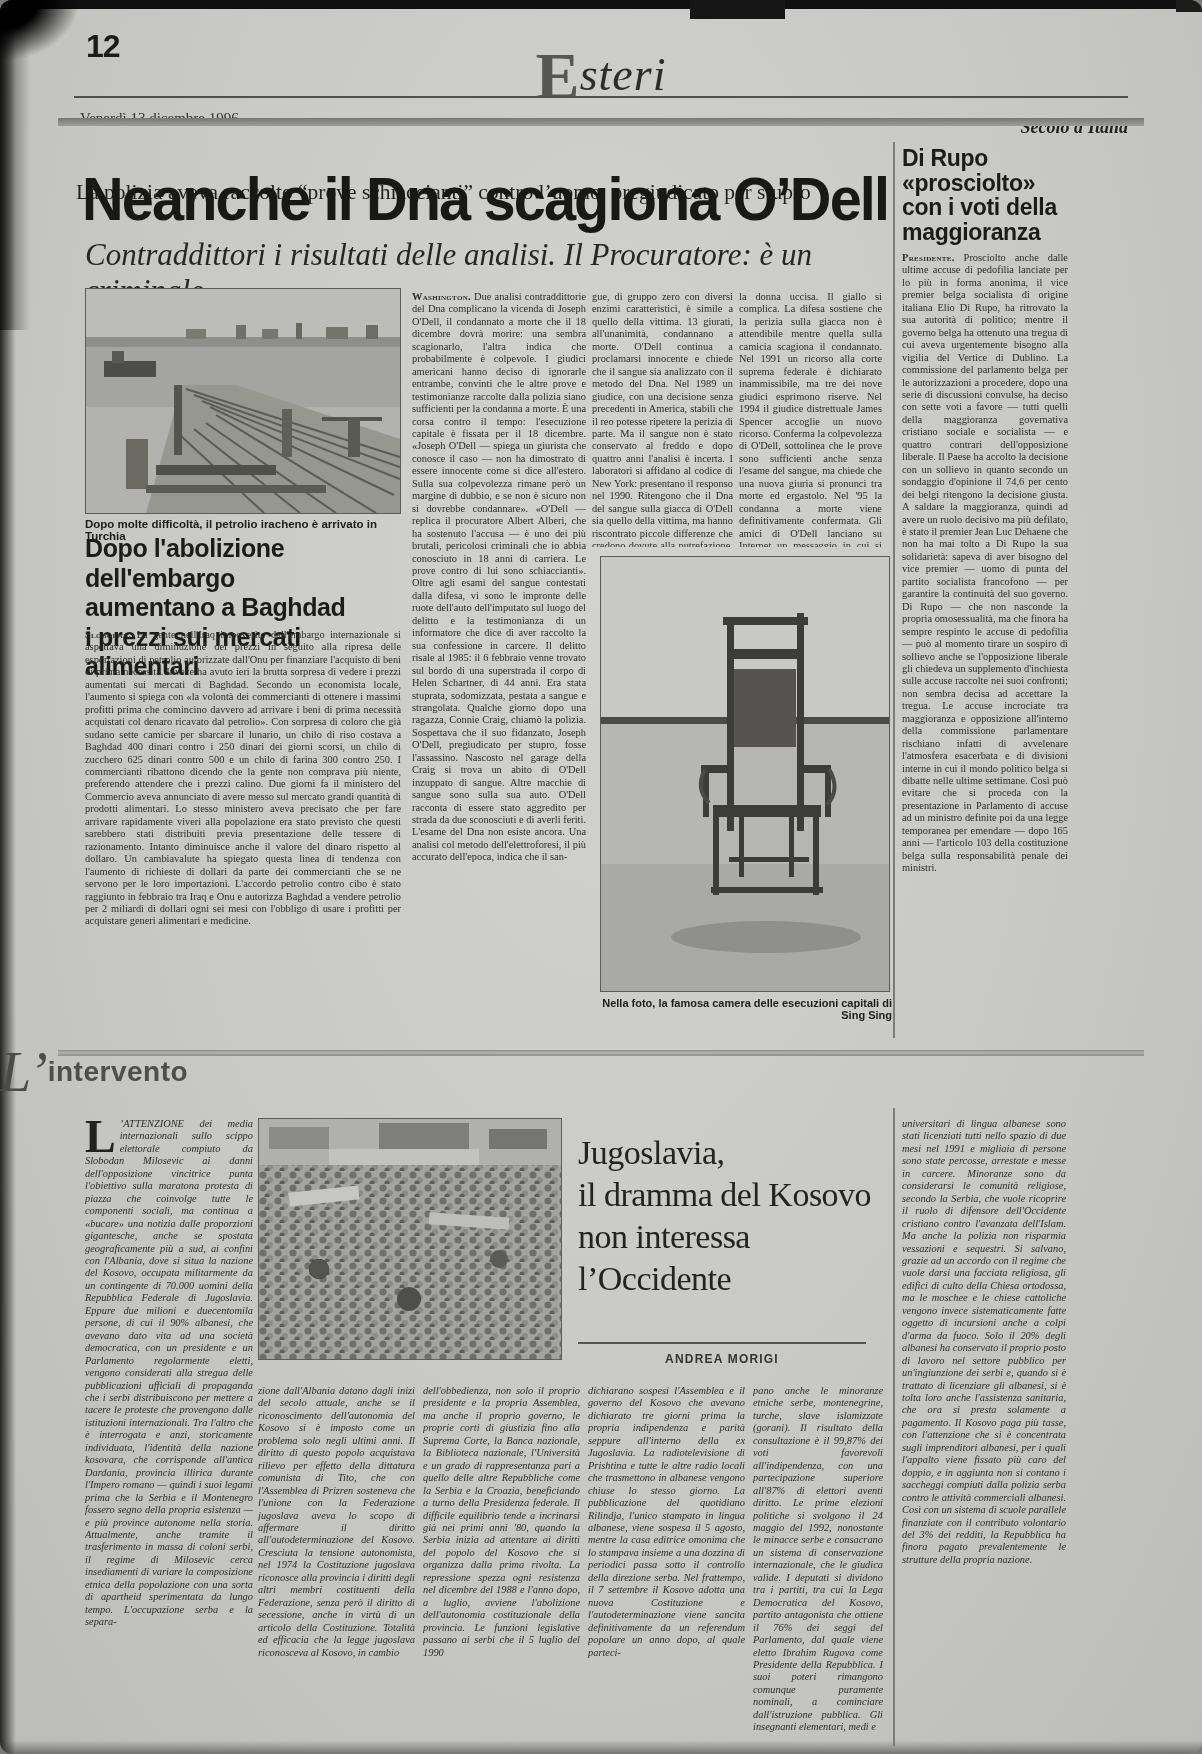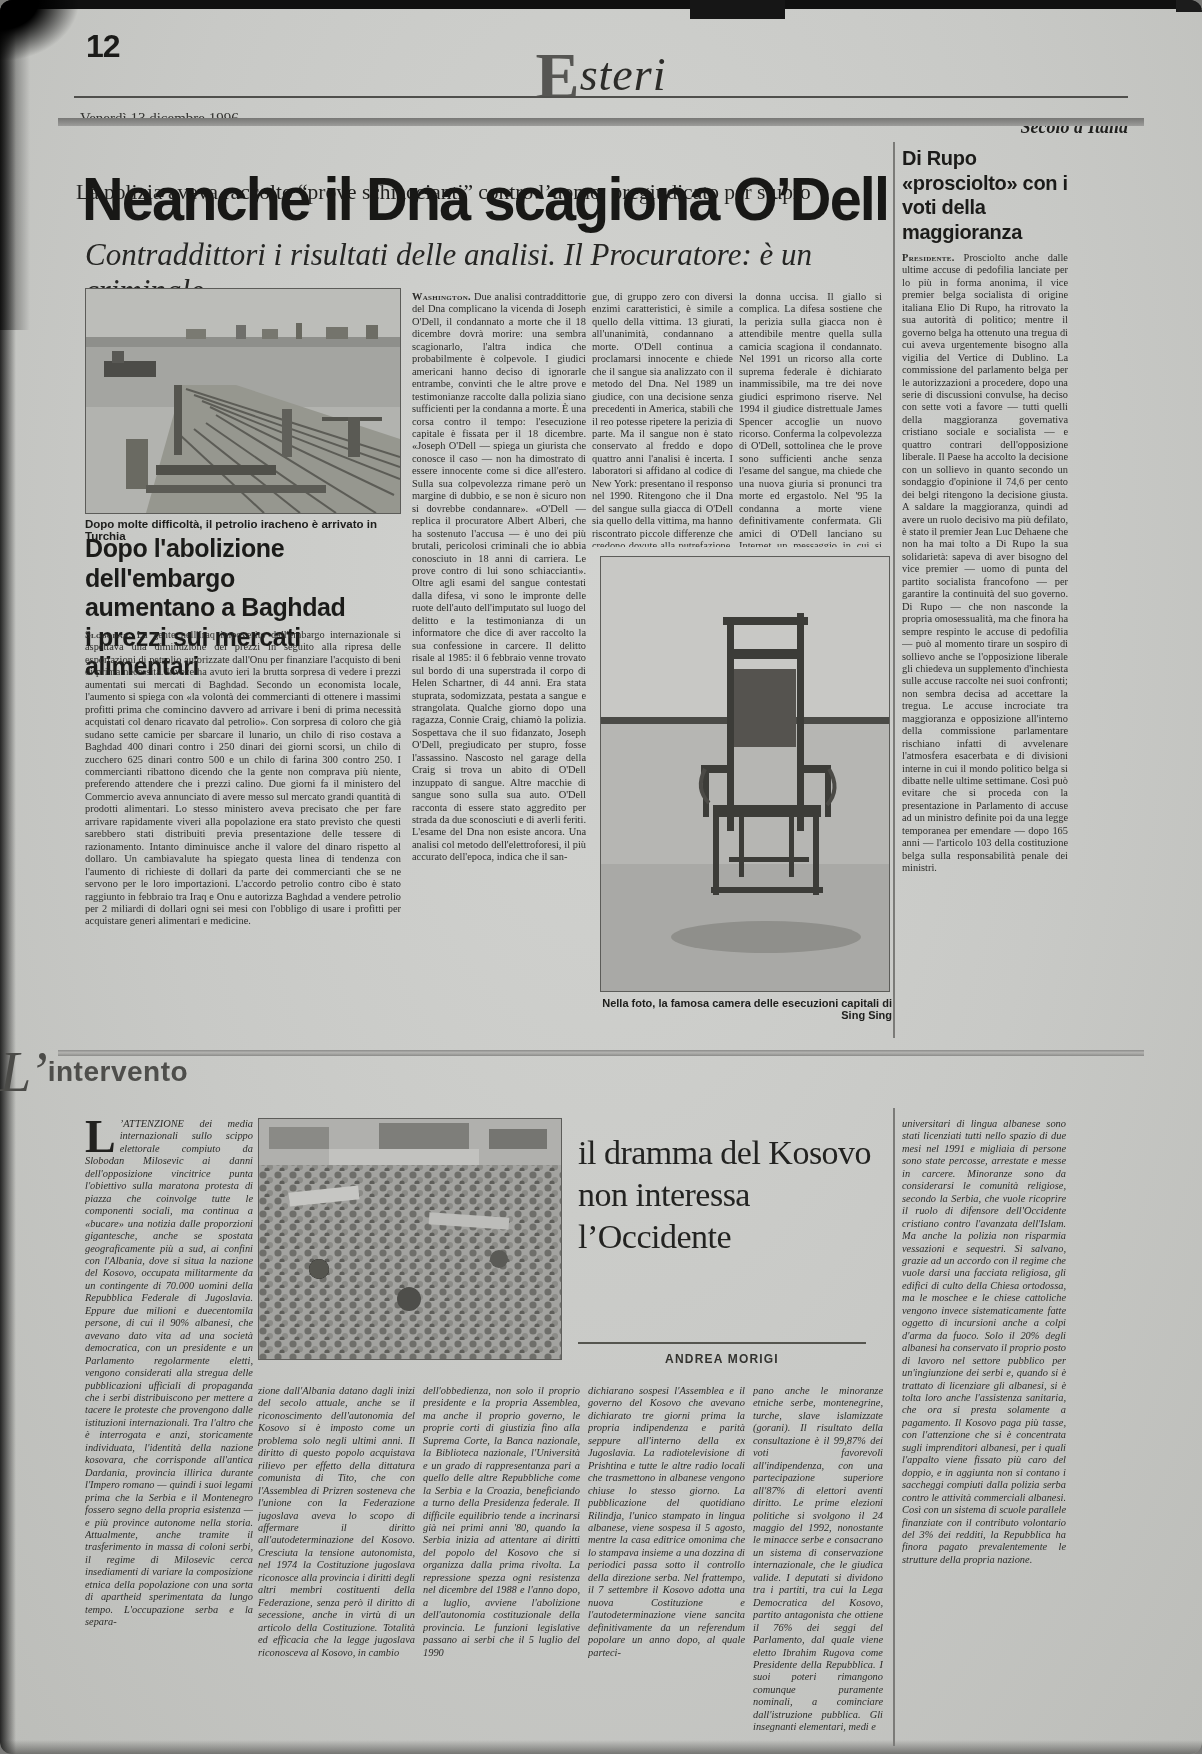--- a/index.html
+++ b/index.html
@@ -43,21 +43,21 @@
 
   .vrule-main{position:absolute;left:893px;top:142px;width:2px;height:896px;background:#7b7b78;}
   .vrule-bottom{position:absolute;left:893px;top:1108px;height:638px;width:2px;background:#7b7b78;}
 
   .col{position:absolute;text-align:justify;font-size:10.4px;line-height:12.45px;
     color:#2b2b28;overflow:hidden;margin:0;}
   .italic-col{font-style:italic;}
   .dl{font-weight:bold;font-variant:small-caps;letter-spacing:.3px;}
 
   .dirupo-head{position:absolute;left:902px;top:146px;width:168px;
-    font-family:"Liberation Sans",sans-serif;font-weight:bold;font-size:20px;
+    font-family:"Liberation Sans",sans-serif;font-weight:bold;font-size:23px;
     line-height:24.5px;color:#1b1b19;letter-spacing:-.3px;}
 
   figure{margin:0;padding:0;position:absolute;border:1px solid #5c5c59;background:#aaaaa7;
     box-shadow:0 0 0 1px #c9cac7 inset;}
   figure svg{display:block;}
   .caption{position:absolute;font-family:Liberation Sans, sans-serif;font-weight:bold;
     font-size:11.5px;color:#1d1d1b;}
 
   .baghdad-head{position:absolute;left:85px;top:534px;width:330px;
     font-family:"Liberation Sans",sans-serif;font-weight:bold;font-size:25px;
@@ -230,20 +230,21 @@
       <rect x="30" y="70" width="70" height="14" fill="#c6c6c3" transform="rotate(-6 65 77)"></rect>
       <rect x="170" y="96" width="80" height="12" fill="#bdbdba" transform="rotate(4 210 102)"></rect>
       <circle cx="60" cy="150" r="10" fill="#55554ف"></circle>
       <circle cx="60" cy="150" r="10" fill="#55554f"></circle>
       <circle cx="150" cy="180" r="12" fill="#4e4e4a"></circle>
       <circle cx="240" cy="140" r="9" fill="#5a5a56"></circle>
     </svg>
   </figure>
 
   <div class="kosovo-head">
+    <div>Jugoslavia,</div>
     <div>il dramma del Kosovo</div>
     <div>non interessa</div>
     <div>l’Occidente</div>
   </div>
   <div class="kosovo-rule"></div>
   <div class="byline">ANDREA MORIGI</div>
 
   <p class="col italic-col" style="left:258px;top:1385px;width:157px;height:360px;">zione dall'Albania datano dagli inizi del secolo attuale, anche se il riconoscimento dell'autonomia del Kosovo si è imposto come un problema solo negli ultimi anni. Il diritto di questo popolo acquistava rilievo per effetto della dittatura comunista di Tito, che con l'Assemblea di Prizren sosteneva che l'unione con la Federazione jugoslava aveva lo scopo di affermare il diritto all'autodeterminazione del Kosovo. Cresciuta la tensione autonomista, nel 1974 la Costituzione jugoslava riconosce alla provincia i diritti degli altri membri costituenti della Federazione, senza però il diritto di secessione, anche in virtù di un articolo della Costituzione. Totalità ed efficacia che la legge jugoslava riconosceva al Kosovo, in cambio</p>
   <p class="col italic-col" style="left:423px;top:1385px;width:157px;height:360px;">dell'obbedienza, non solo il proprio presidente e la propria Assemblea, ma anche il proprio governo, le proprie corti di giustizia fino alla Suprema Corte, la Banca nazionale, la Biblioteca nazionale, l'Università e un grado di rappresentanza pari a quello delle altre Repubbliche come la Serbia e la Croazia, beneficiando a turno della Presidenza federale. Il difficile equilibrio tende a incrinarsi già nei primi anni '80, quando la Serbia inizia ad attentare ai diritti del popolo del Kosovo che si organizza dalla prima rivolta. La repressione spezza ogni resistenza nel dicembre del 1988 e l'anno dopo, a luglio, avviene l'abolizione dell'autonomia costituzionale della provincia. Le funzioni legislative passano ai serbi che il 5 luglio del 1990</p>
   <p class="col italic-col" style="left:588px;top:1385px;width:157px;height:360px;">dichiarano sospesi l'Assemblea e il governo del Kosovo che avevano dichiarato tre giorni prima la propria indipendenza e parità seppure all'interno della ex Jugoslavia. La radiotelevisione di Prishtina e tutte le altre radio locali che trasmettono in albanese vengono chiuse lo stesso giorno. La pubblicazione del quotidiano Rilindja, l'unico stampato in lingua albanese, viene sospesa il 5 agosto, mentre la casa editrice omonima che lo stampava insieme a una dozzina di periodici passa sotto il controllo della direzione serba. Nel frattempo, il 7 settembre il Kosovo adotta una nuova Costituzione e l'autodeterminazione viene sancita definitivamente da un referendum popolare un anno dopo, al quale parteci-</p>

